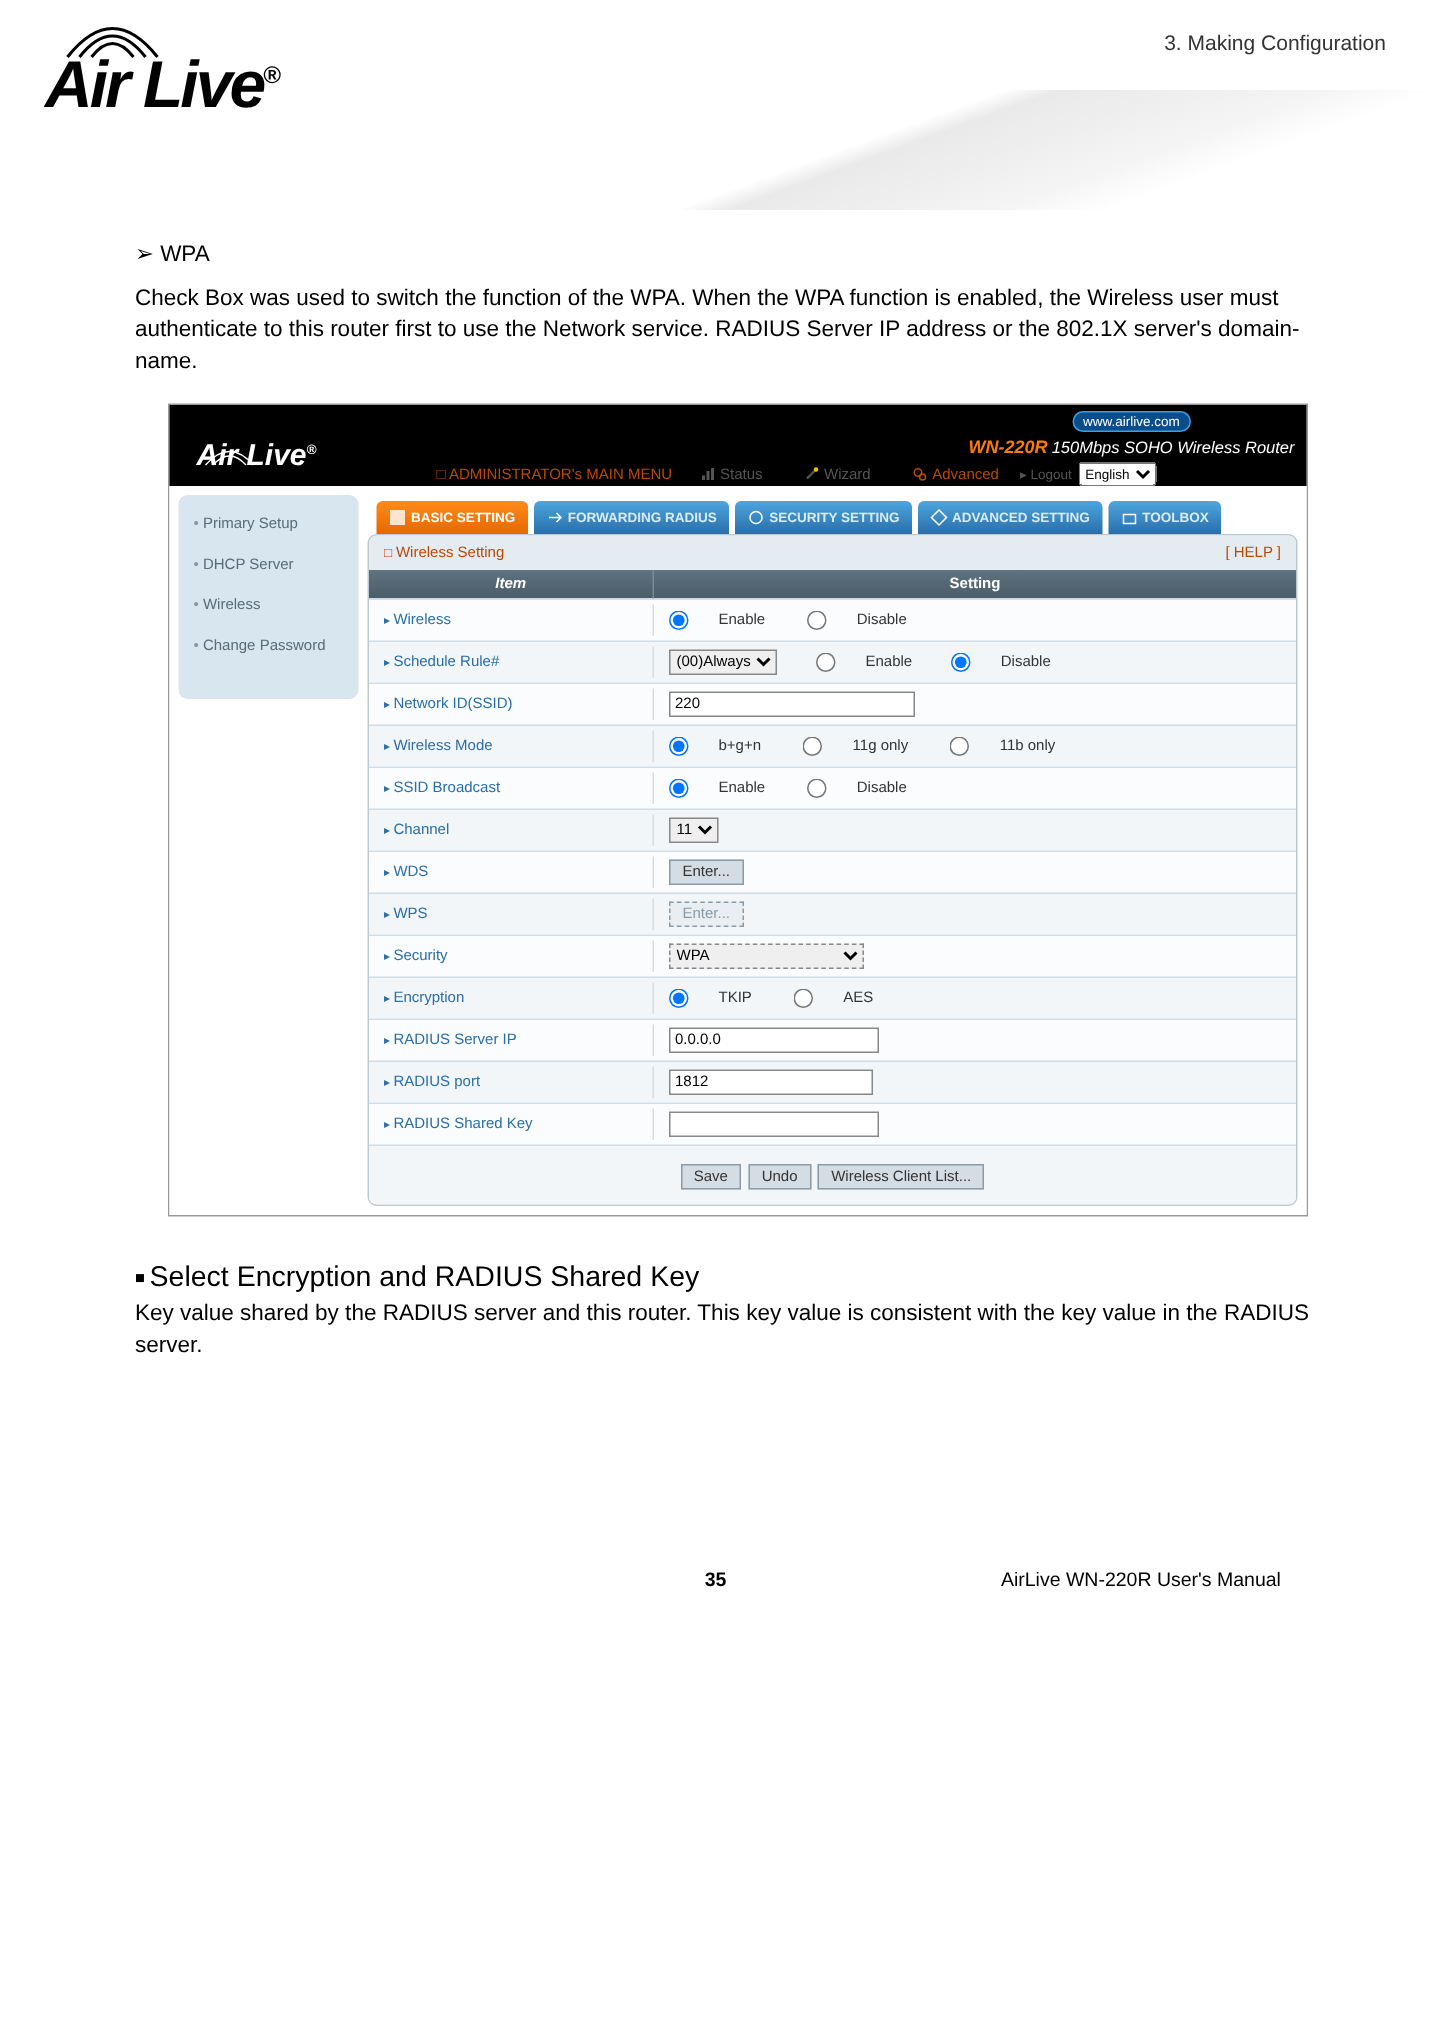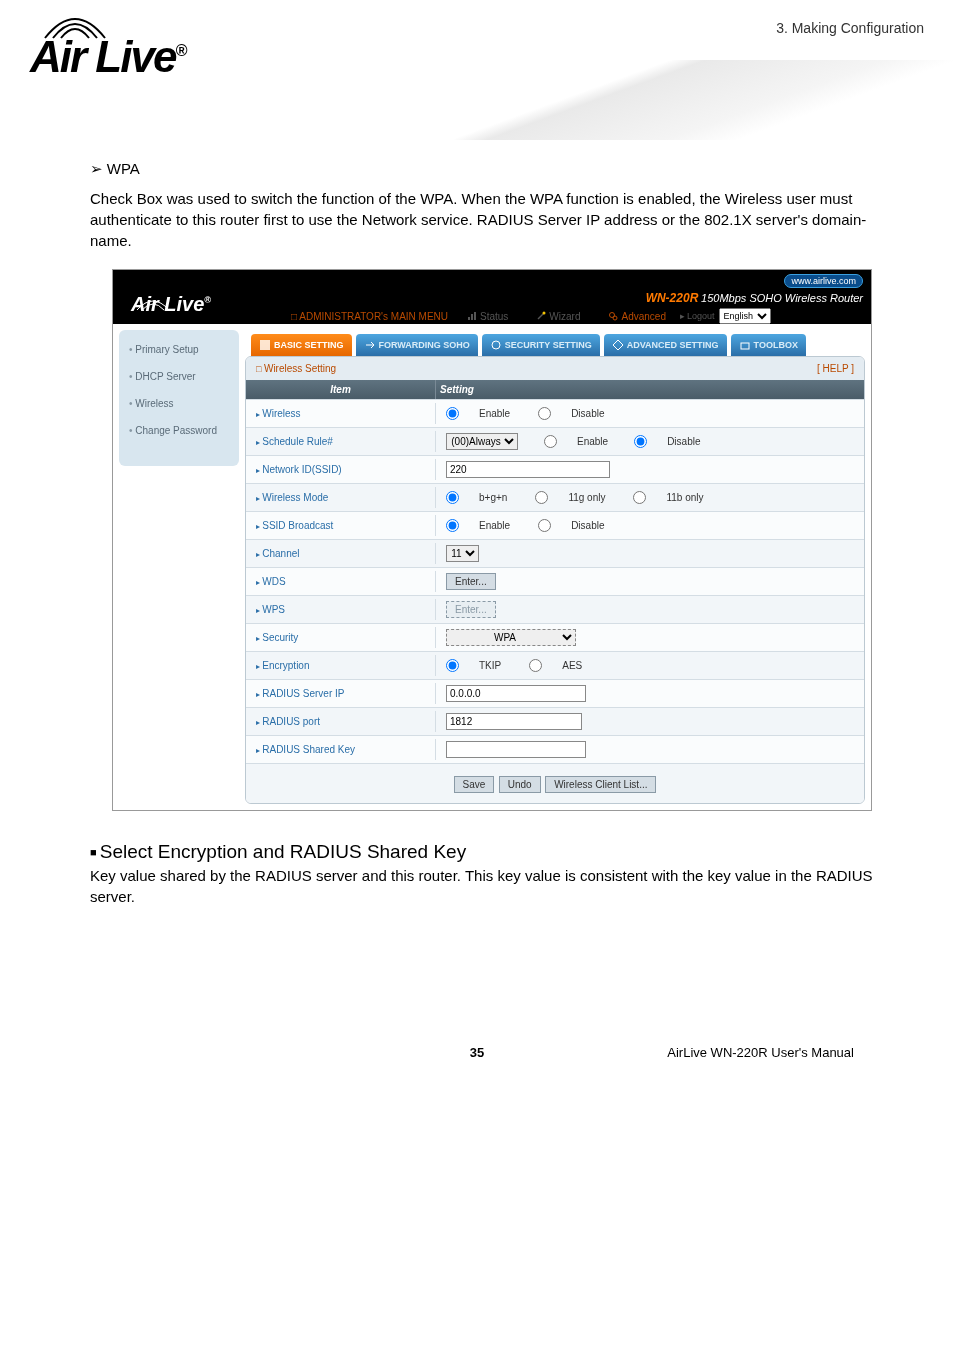--- a/index.html
+++ b/index.html
@@ -20,21 +20,21 @@
   .section-title { font-size: 15px; margin-bottom: 10px; }
   .section-title::before { content: "➢ "; }
   .body-text { font-size: 15px; line-height: 1.4; margin-bottom: 18px; }
   
   .screenshot { border: 1px solid #999; margin: 10px auto 30px; width: 760px; background: #fff; }
   
   .ss-topbar { background: #000; height: 54px; position: relative; display: flex; align-items: flex-end; }
   .ss-logo { color: #fff; font-size: 20px; font-style: italic; font-weight: bold; padding: 0 0 8px 18px; flex: 0 0 170px; position: relative; }
   .ss-logo-arc { position: absolute; top: 4px; left: 20px; width: 40px; height: 14px; }
   .ss-logo sup { font-size: 9px; }
-  .ss-top-right { position: absolute; top: 4px; right: 8px; text-align: right; font-size: 10px; }
+  .ss-top-right { position: absolute; top: 4px; right: 8px; text-align: center; font-size: 10px; }
   .ss-url { background: #0a4d8c; border: 1px solid #3aa0e0; color: #fff; padding: 1px 6px; border-radius: 8px; display: inline-block; font-size: 9px; }
   .ss-product { margin-top: 3px; }
   .ss-product .model { color: #ff7a00; font-weight: bold; font-style: italic; font-size: 12px; }
   .ss-product .desc { color: #fff; font-style: italic; font-size: 11px; }
   
   .ss-menubar { display: flex; align-items: center; font-size: 10px; padding-left: 8px; }
   .ss-menubar .admin { color: #b94a00; flex: 0 0 162px; }
   .ss-menubar .menu-item { color: #555; padding: 0 14px; display: flex; align-items: center; gap: 3px; }
   .ss-menubar .menu-item.advanced { color: #b94a00; }
   .ss-menubar .spacer { flex: 1; }
@@ -56,29 +56,29 @@
   
   .ss-right { flex: 1; }
   .ss-panel { border: 1px solid #bcc9d2; border-radius: 6px; overflow: hidden; }
   .ss-panel-header { display: flex; background: #e4ecf2; font-size: 10px; padding: 6px 10px; justify-content: space-between; }
   .ss-panel-header .title { color: #b94a00; }
   .ss-panel-header .title::before { content: "□ "; font-size: 9px; }
   .ss-panel-header .help { color: #b94a00; }
   
   .ss-table-header { display: flex; background: linear-gradient(#5f7380, #4a5c68); color: #fff; font-size: 10px; font-weight: bold; }
   .ss-th-item { width: 190px; text-align: center; padding: 4px; border-right: 1px solid #7a8a96; font-style: italic; }
-  .ss-th-setting { flex: 1; padding: 4px; font-style: italic; }
+  .ss-th-setting { flex: 1; text-align: center; padding: 4px; }
   
   .ss-row { display: flex; border-top: 1px solid #d4dde4; font-size: 10px; background: #f2f6f9; min-height: 28px; align-items: center; }
   .ss-row:nth-child(odd) { background: #fafcfd; }
   .ss-cell-label { width: 190px; padding: 5px 10px; color: #2a6ea8; border-right: 1px solid #d4dde4; }
   .ss-cell-label::before { content: "▸ "; font-size: 8px; color: #2a6ea8; }
   .ss-cell-value { flex: 1; padding: 4px 10px; color: #333; display: flex; align-items: center; gap: 20px; }
   .ss-cell-value input[type="text"] { font-size: 10px; padding: 1px 3px; height: 17px; border: 1px solid #888; }
-  .ss-cell-value select { font-size: 10px; height: 17px; border: 1px solid #888; text-align: center; }
+  .ss-cell-value select { font-size: 10px; height: 17px; border: 1px solid #888; }
   .ss-cell-value input[type="radio"] { margin: 0; }
   .ss-btn { font-size: 10px; padding: 2px 8px; background: #d4dde4; border: 1px solid #8a9aa6; color: #333; }
   .ss-btn.dashed { border: 1px dashed #8a9aa6; color: #8a9aa6; background: #e8eef2; }
   
   .ss-footer-buttons { text-align: center; padding: 10px; background: #f2f6f9; border-top: 1px solid #d4dde4; }
   
   .bullet-line { font-size: 19px; margin-bottom: 2px; }
   .bullet-line::before { content: "■ "; font-size: 11px; vertical-align: 2px; }
   
   .page-footer { display: flex; justify-content: space-between; padding: 120px 100px 20px; font-size: 13px; width: 954px; }
@@ -172,21 +172,21 @@
                   </svg>
                 </span>
               <span>BASIC SETTING</span>
             </div>
             <div class="ss-tab blue">
               <span class="tab-icon">
                   <svg viewBox="0 0 12 12">
                     <path d="M2 6 L10 6 M7 3 L10 6 L7 9" stroke="#fff" fill="none"></path>
                   </svg>
                 </span>
-              <span>FORWARDING SOHO</span>
+              <span>FORWARDING RADIUS</span>
             </div>
             <div class="ss-tab blue">
               <span class="tab-icon">
                   <svg viewBox="0 0 12 12">
                     <circle cx="6" cy="6" r="4" fill="none" stroke="#fff"></circle>
                   </svg>
                 </span>
               <span>SECURITY SETTING</span>
             </div>
             <div class="ss-tab blue">

